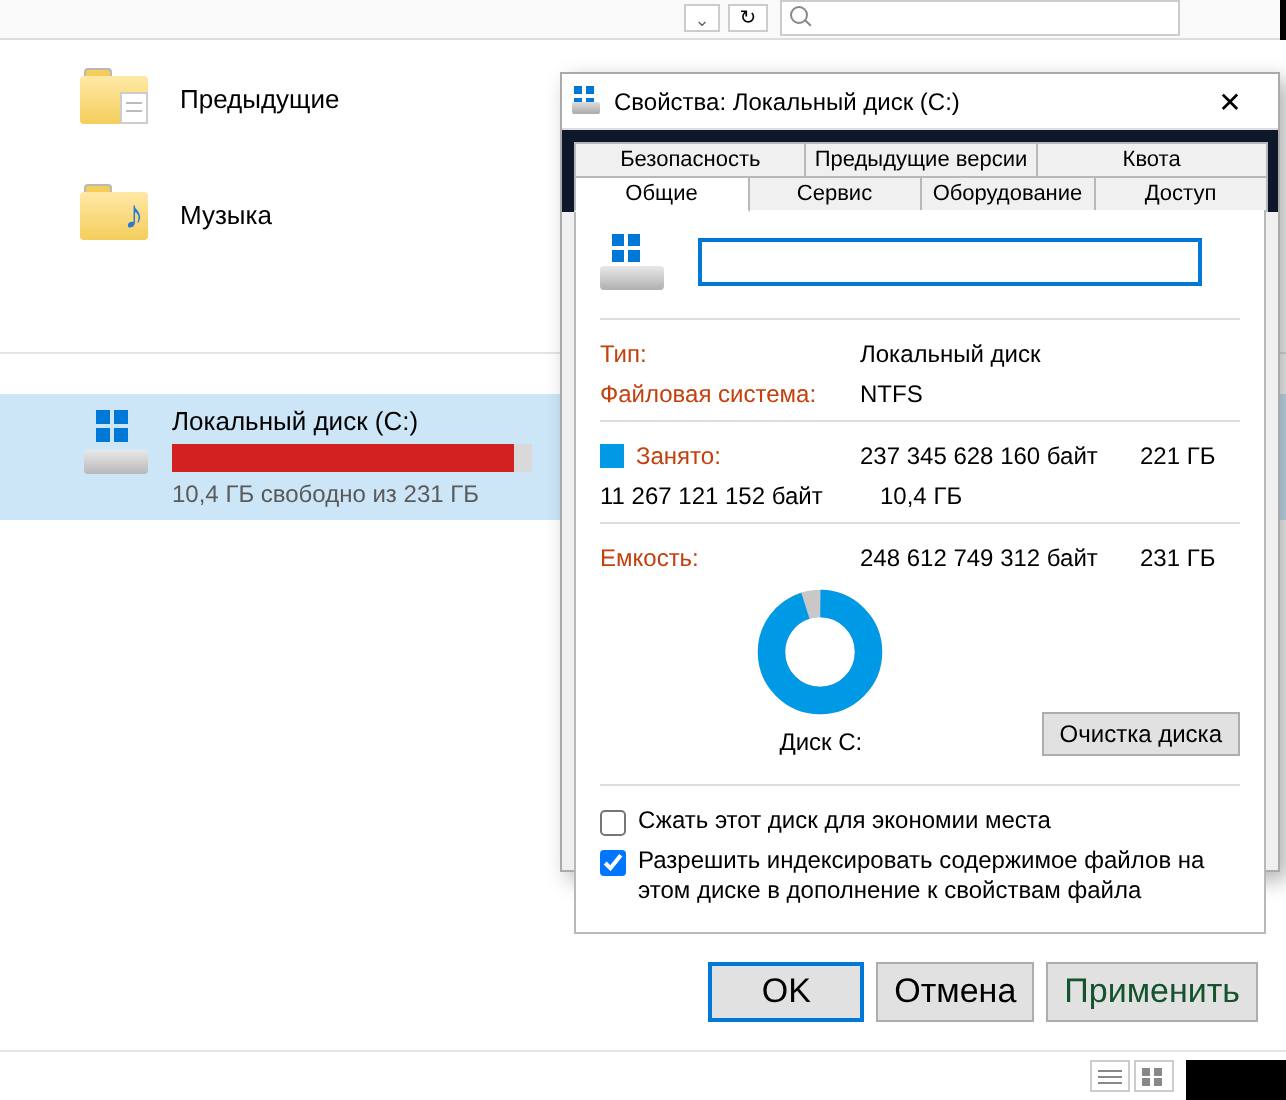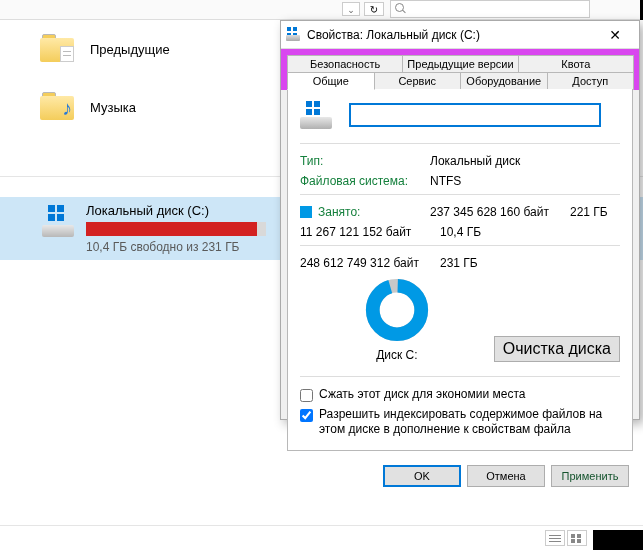--- a/index.html
+++ b/index.html
@@ -184,21 +184,21 @@
     background: #d32121;
   }
   .drive-free {
     font-size: 12px;
     color: #5a5a5a;
   }
 
   
   .dialog {
     position: absolute;
-    top: 20px;
+    top: 36px;
     left: 280px;
     width: 360px;
     height: 400px;
     background: #f0f0f0;
     border: 1px solid #aaa;
     box-shadow: 4px 4px 10px rgba(0,0,0,0.3);
     display: flex;
     flex-direction: column;
   }
   .titlebar {
@@ -230,21 +230,21 @@
   .titlebar .title-text { font-size: 12px; flex: 1; }
   .titlebar .close-btn {
     width: 40px; height: 28px;
     text-align: center;
     line-height: 28px;
     font-size: 14px;
     cursor: pointer;
   }
 
   
-  .tabs-wrap { padding: 6px 6px 0 6px; background: #d946ef; }
+  .tabs-wrap { padding: 6px 6px 0 6px; background: #0f172a; }
   .tabs-row { display: flex; }
   .tab {
     flex: 1;
     border: 1px solid #b8b8b8;
     background: #f0f0f0;
     font-size: 11px;
     text-align: center;
     padding: 2px 2px;
     cursor: pointer;
     margin-right: -1px;
@@ -298,21 +298,21 @@
     height: 22px;
     border: 1px solid #0078d7;
     outline: 1px solid #0078d7;
     padding: 2px 4px;
     font-size: 12px;
     font-family: inherit;
   }
   .hr { border-top: 1px solid #ddd; margin: 6px 0 10px 0; }
 
   .info-row { display: flex; margin-bottom: 6px; }
-  .info-label { width: 130px; color: #15803d; }
+  .info-label { width: 130px; color: #c2410c; }
   .info-bytes { width: 140px; text-align: left; white-space: nowrap; }
   .info-gb { width: 50px; white-space: nowrap; }
   .color-sq {
     display: inline-block;
     width: 12px; height: 12px;
     margin-right: 6px;
     vertical-align: -2px;
   }
   .sq-used { background: #0099e5; }
   .sq-free { background: #c8c8c8; }
@@ -321,21 +321,21 @@
     display: flex;
     align-items: center;
     margin-top: 8px;
   }
   .donut-wrap { flex: 1; text-align: center; }
   .donut-label { margin-top: 6px; font-size: 12px; }
   .cleanup-btn {
     border: 1px solid #adadad;
     background: #e1e1e1;
     padding: 3px 8px;
-    font-size: 16px;
+    font-size: 12px;
     cursor: pointer;
     align-self: flex-end;
     font-family: inherit;
   }
 
   .checkbox-row {
     display: flex;
     align-items: flex-start;
     margin-top: 4px;
     font-size: 12px;
@@ -348,21 +348,21 @@
 
   .dialog-footer {
     padding: 8px 10px;
     display: flex;
     justify-content: flex-end;
     gap: 6px;
   }
   .dlg-btn {
     min-width: 78px;
     padding: 4px 8px;
-    font-size: 11px;
+    font-size: 17px;
     border: 1px solid #adadad;
     background: #e1e1e1;
     cursor: pointer;
     font-family: inherit;
   }
   .dlg-btn.primary {
     border: 2px solid #0078d7;
     background: #e1e1e1;
     padding: 3px 7px;
   }
@@ -544,20 +544,21 @@
         <div class="info-bytes">237 345 628 160 байт</div>
         <div class="info-gb">221 ГБ</div>
       </div>
       <div class="info-row">
         <div class="info-bytes">11 267 121 152 байт</div>
         <div class="info-gb">10,4 ГБ</div>
       </div>
       <div class="hr"></div>
 
       <div class="info-row">
+        <div class="info-label">Емкость:</div>
         <div class="info-bytes">248 612 749 312 байт</div>
         <div class="info-gb">231 ГБ</div>
       </div>
 
       <div class="donut-row">
         <div class="donut-wrap">
           <svg class="donut" width="64" height="64" viewBox="0 0 42 42">
             <circle cx="21" cy="21" r="15.915" fill="transparent" stroke="#c8c8c8" stroke-width="9"></circle>
             <circle id="donut-used" cx="21" cy="21" r="15.915" fill="transparent" stroke="#0099e5" stroke-width="9" stroke-dasharray="95 5" stroke-dashoffset="25"></circle>
           </svg>

